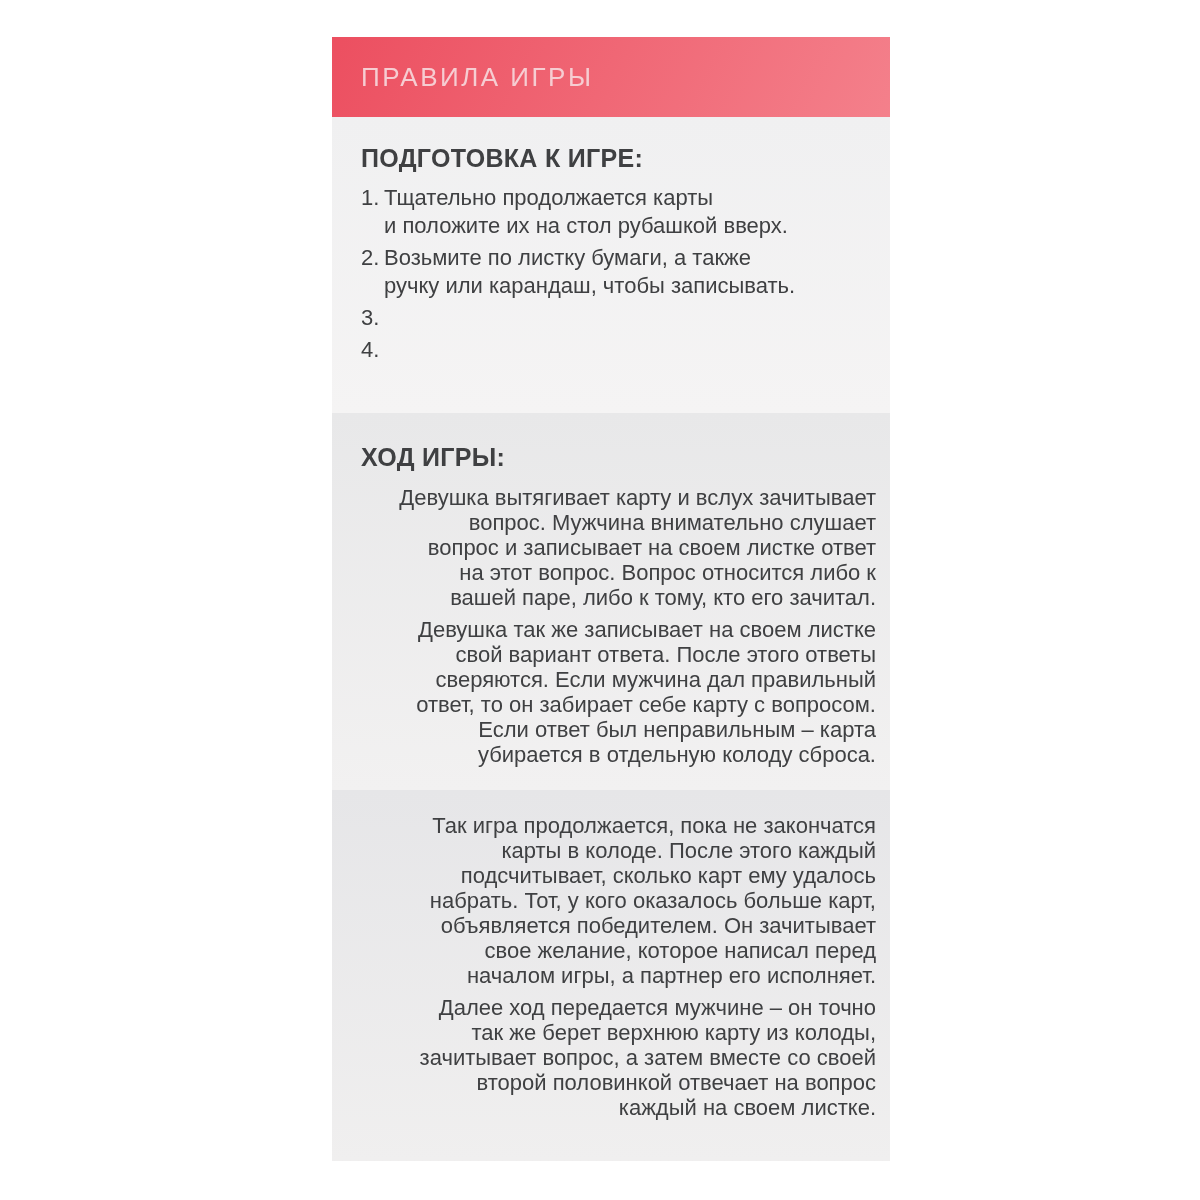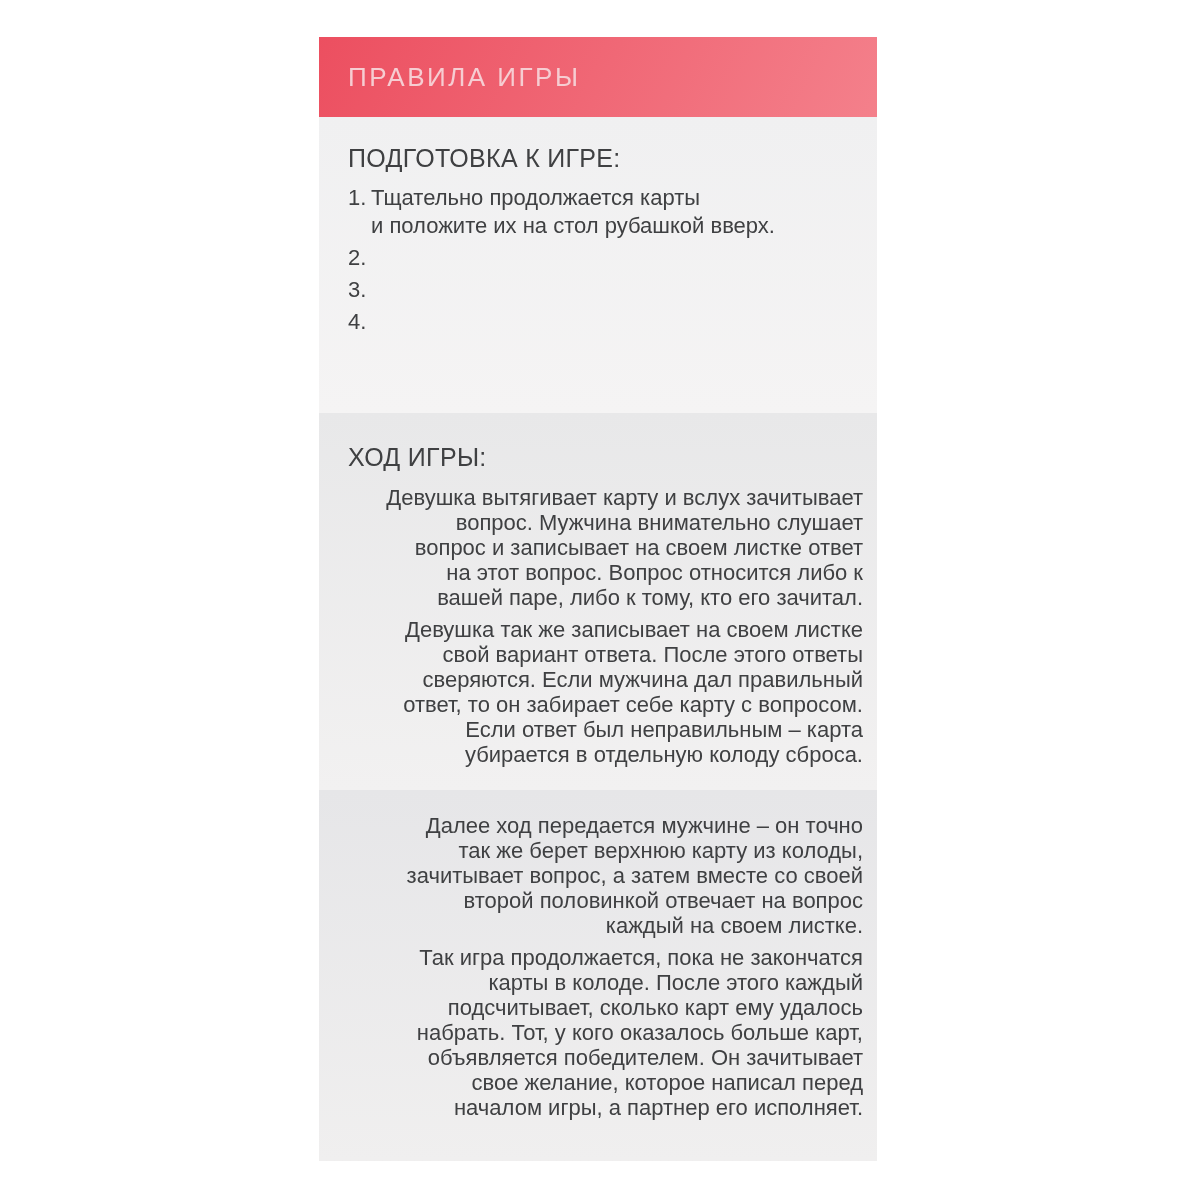--- a/index.html
+++ b/index.html
@@ -9,21 +9,21 @@
   body {
     width: 1200px;
     height: 1200px;
     position: relative;
     background: var(--page-bg, #ffffff);
     font-family: "Liberation Sans", sans-serif;
     overflow: hidden;
   }
   .card {
     position: absolute;
-    left: 319px;
+    left: 332px;
     top: 37px;
     width: 558px;
   }
   .card-header {
     box-sizing: border-box;
     height: 80px;
     display: flex;
     align-items: center;
     padding-left: 29px;
     background: linear-gradient(115deg, var(--header-bg-start, #ec4f60), var(--header-bg-end, #f4808b));
@@ -52,21 +52,21 @@
   .s3 {
     height: 371px;
     padding-top: 23px;
     background: linear-gradient(var(--panel3-top, #e6e6e8), var(--panel3-bottom, #f0efef));
   }
   .section-title {
     font-size: 25px;
     line-height: 29px;
     letter-spacing: 0.3px;
     margin: 0 0 11px 0;
-    font-weight: 400;
+    font-weight: 700;
   }
   .s2 .section-title {
     margin-bottom: 13px;
   }
   .prep-list {
     margin: 0;
     padding: 0;
   }
   .prep-item {
     display: flex;
@@ -100,20 +100,22 @@
   <div class="section s1">
     <div class="section-title">ПОДГОТОВКА К ИГРЕ:</div>
     <div class="prep-list">
       <div class="prep-item">
         <span class="num">1.</span>
         <span class="item-text">Тщательно продолжается карты
 и положите их на стол рубашкой вверх.</span>
       </div>
       <div class="prep-item">
         <span class="num">2.</span>
+        <span class="item-text">Возьмите по листку бумаги, а также
+ручку или карандаш, чтобы записывать.</span>
       </div>
       <div class="prep-item">
         <span class="num">3.</span>
       </div>
       <div class="prep-item">
         <span class="num">4.</span>
       </div>
     </div>
   </div>
 
@@ -126,27 +128,27 @@
 вашей паре, либо к тому, кто его зачитал.</p>
     <p class="para">Девушка так же записывает на своем листке
 свой вариант ответа. После этого ответы
 сверяются. Если мужчина дал правильный
 ответ, то он забирает себе карту с вопросом.
 Если ответ был неправильным – карта
 убирается в отдельную колоду сброса.</p>
   </div>
 
   <div class="section s3">
-    <p class="para">Далее ход передается мужчине – он точно
-так же берет верхнюю карту из колоды,
-зачитывает вопрос, а затем вместе со своей
-второй половинкой отвечает на вопрос
-каждый на своем листке.</p>
     <p class="para">Так игра продолжается, пока не закончатся
 карты в колоде. После этого каждый
 подсчитывает, сколько карт ему удалось
 набрать. Тот, у кого оказалось больше карт,
 объявляется победителем. Он зачитывает
 свое желание, которое написал перед
 началом игры, а партнер его исполняет.</p>
+    <p class="para">Далее ход передается мужчине – он точно
+так же берет верхнюю карту из колоды,
+зачитывает вопрос, а затем вместе со своей
+второй половинкой отвечает на вопрос
+каждый на своем листке.</p>
   </div>
 
 </div>
 
 </body></html>

